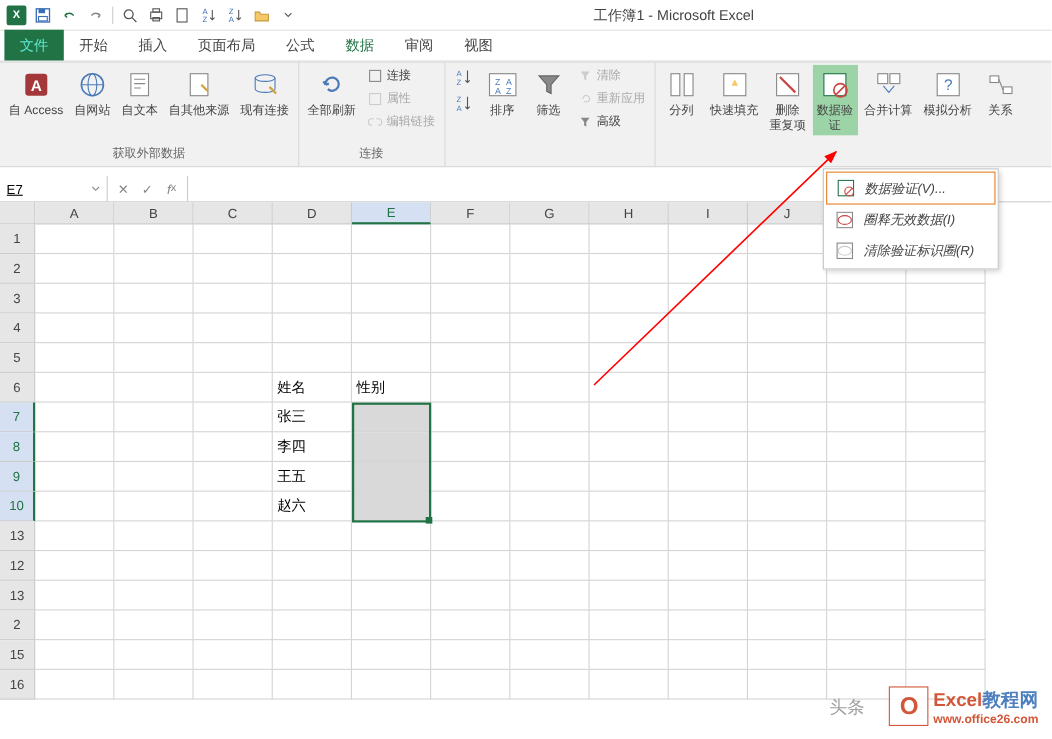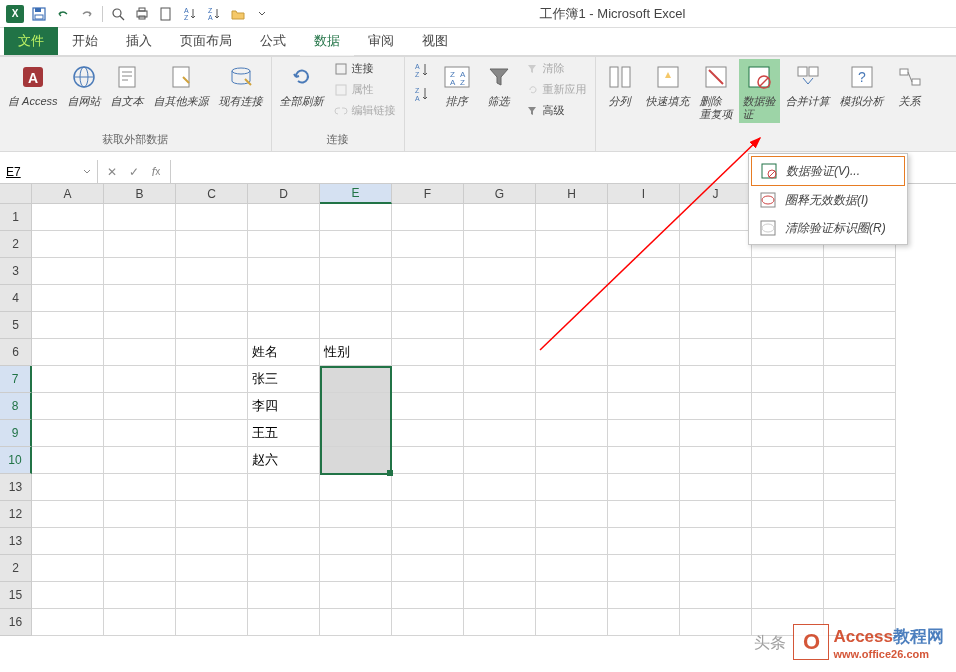--- a/index.html
+++ b/index.html
@@ -9,33 +9,33 @@
     .title-bar { height: 28px; background: #fff; display: flex; align-items: center; padding: 0 4px; border-bottom: 1px solid #ddd; }
     .title-bar .qat { display: flex; align-items: center; gap: 2px; }
     .title-bar .qat-btn { width: 22px; height: 22px; display: flex; align-items: center; justify-content: center; cursor: pointer; }
     .title-bar .excel-icon { width: 18px; height: 18px; background: #217346; color: #fff; display: flex; align-items: center; justify-content: center; font-size: 10px; font-weight: bold; border-radius: 2px; }
     .title-bar .title-text { flex: 1; text-align: center; color: #444; font-size: 13px; }
     .qat-sep { width: 1px; height: 16px; background: #ccc; margin: 0 2px; }
     
     
     .menu-tabs { height: 28px; background: #fff; display: flex; align-items: flex-end; padding: 0 4px; }
     .menu-tab { padding: 5px 14px; font-size: 13px; color: #444; cursor: pointer; }
-    .menu-tab.file { background: #217346; color: #bef264; }
+    .menu-tab.file { background: #217346; color: #5eead4; }
     .menu-tab.active { color: #217346; border-bottom: none; position: relative; }
     .menu-tab.active::after { content: ''; position: absolute; left: 0; right: 0; bottom: -1px; height: 1px; background: #f1f1f1; }
     
     
     .ribbon { height: 96px; background: #f1f1f1; border-top: 1px solid #dadada; border-bottom: 1px solid #dadada; display: flex; position: relative; }
     .menu-tabs-border { border-bottom: 1px solid #dadada; }
     .ribbon-group { display: flex; flex-direction: column; border-right: 1px solid #dadada; padding: 2px 4px; }
     .ribbon-group-content { flex: 1; display: flex; align-items: flex-start; gap: 2px; }
     .ribbon-group-label { text-align: center; font-size: 11px; color: #666; padding-bottom: 2px; }
     .ribbon-btn-lg { display: flex; flex-direction: column; align-items: center; padding: 2px 4px; cursor: pointer; min-width: 40px; }
     .ribbon-btn-lg .icon-box { width: 32px; height: 32px; display: flex; align-items: center; justify-content: center; margin-bottom: 2px; }
-    .ribbon-btn-lg .label { font-size: 11px; color: #444; text-align: left; line-height: 1.2; white-space: pre; font-style: italic; }
+    .ribbon-btn-lg .label { font-size: 11px; color: #444; text-align: center; line-height: 1.2; white-space: pre; }
     .ribbon-btn-sm { display: flex; align-items: center; padding: 2px 4px; cursor: pointer; font-size: 11px; color: #444; gap: 4px; }
     .ribbon-col { display: flex; flex-direction: column; gap: 2px; }
     .ribbon-btn-lg.highlighted { background: #9dd4a7; }
     
     
     .dropdown-menu { position: absolute; top: 96px; right: 48px; width: 160px; background: #fff; border: 1px solid #c6c6c6; box-shadow: 2px 2px 5px rgba(0,0,0,0.2); z-index: 100; padding: 2px; }
     .dropdown-item { display: flex; align-items: center; padding: 5px 8px; font-size: 12px; color: #444; cursor: pointer; gap: 8px; font-style: italic; }
     .dropdown-item.highlighted { border: 1px solid #e77c23; background: #fff; }
     .dropdown-item .item-icon { width: 18px; height: 18px; display: flex; align-items: center; justify-content: center; }
     
@@ -717,16 +717,16 @@
         <polygon points="0 0, 8 3, 0 6" fill="#ff0000"></polygon>
       </marker>
     </defs>
   <line x1="10" y1="220" x2="230" y2="8" stroke="#ff0000" stroke-width="1.5" marker-end="url(#arrowhead)"></line>
 </svg>
 
 <div class="toutiao">头条</div>
 <div class="watermark">
   <div class="logo-box">O</div>
   <div class="text-box">
-    <div class="line1"><span class="orange">Access</span><span>教程网</span></div>
+    <div class="line1"><span class="orange">Excel</span><span>教程网</span></div>
     <div class="line2">www.office26.com</div>
   </div>
 </div>
 
 </body></html>

